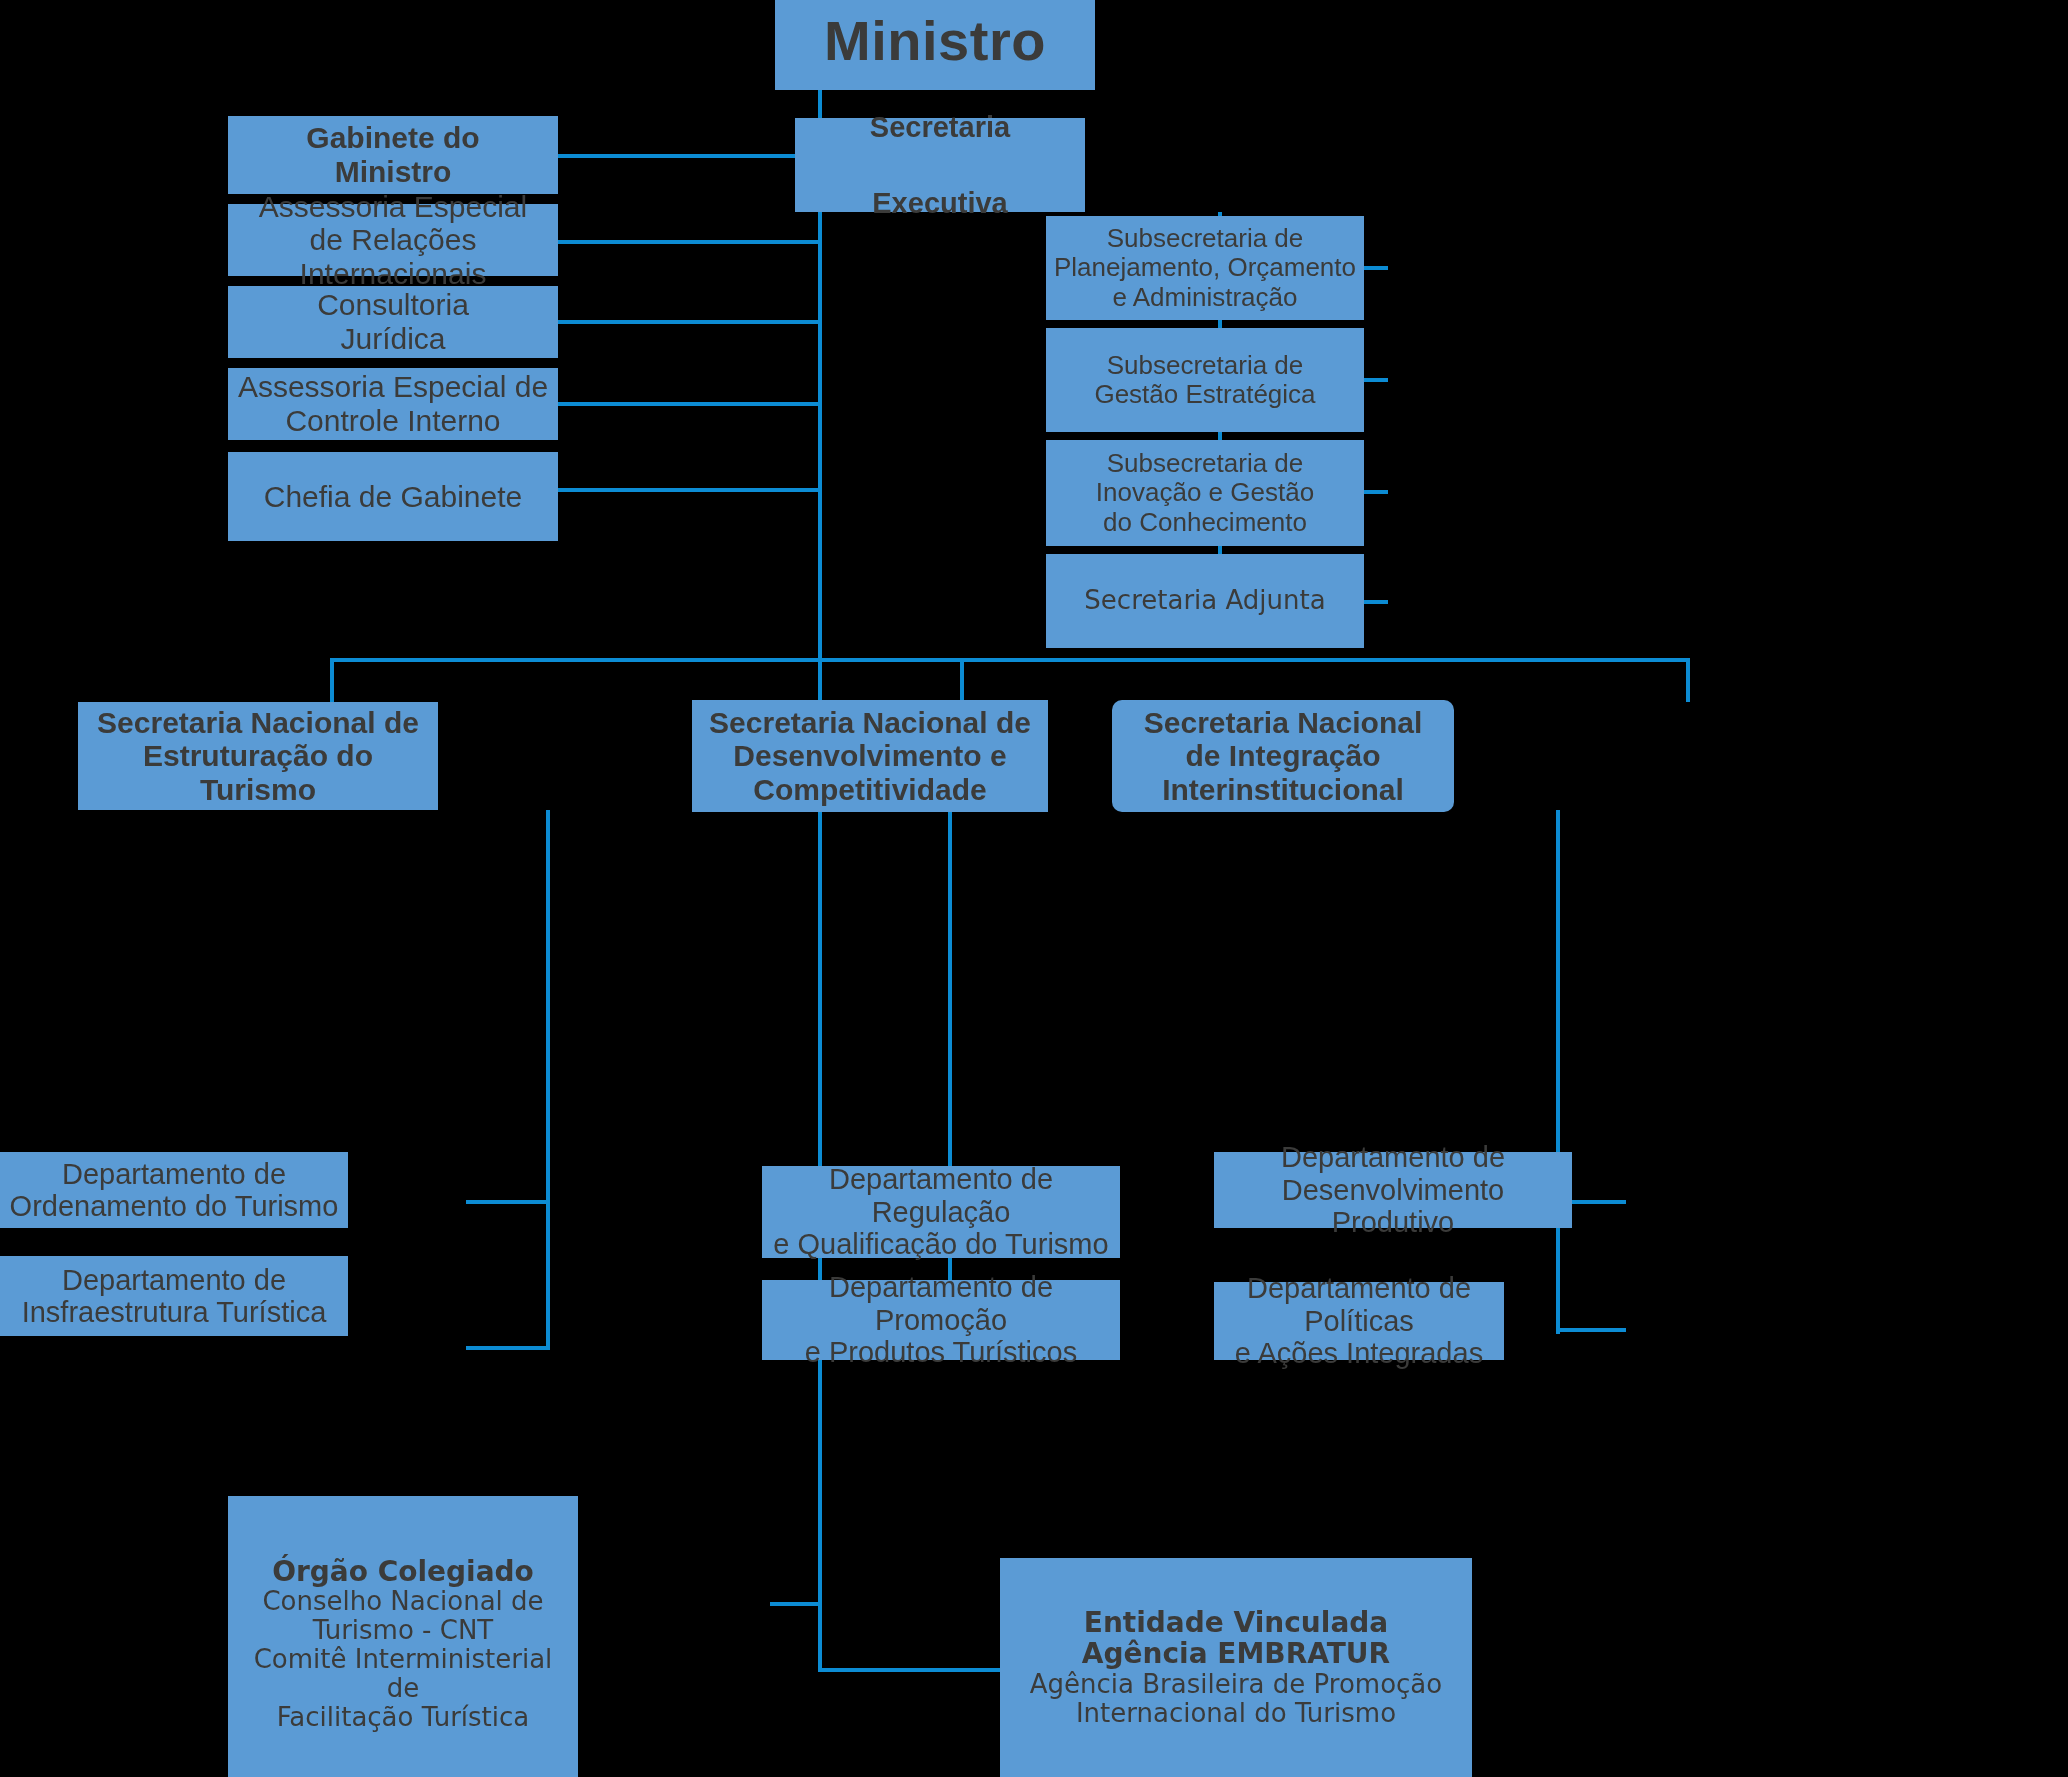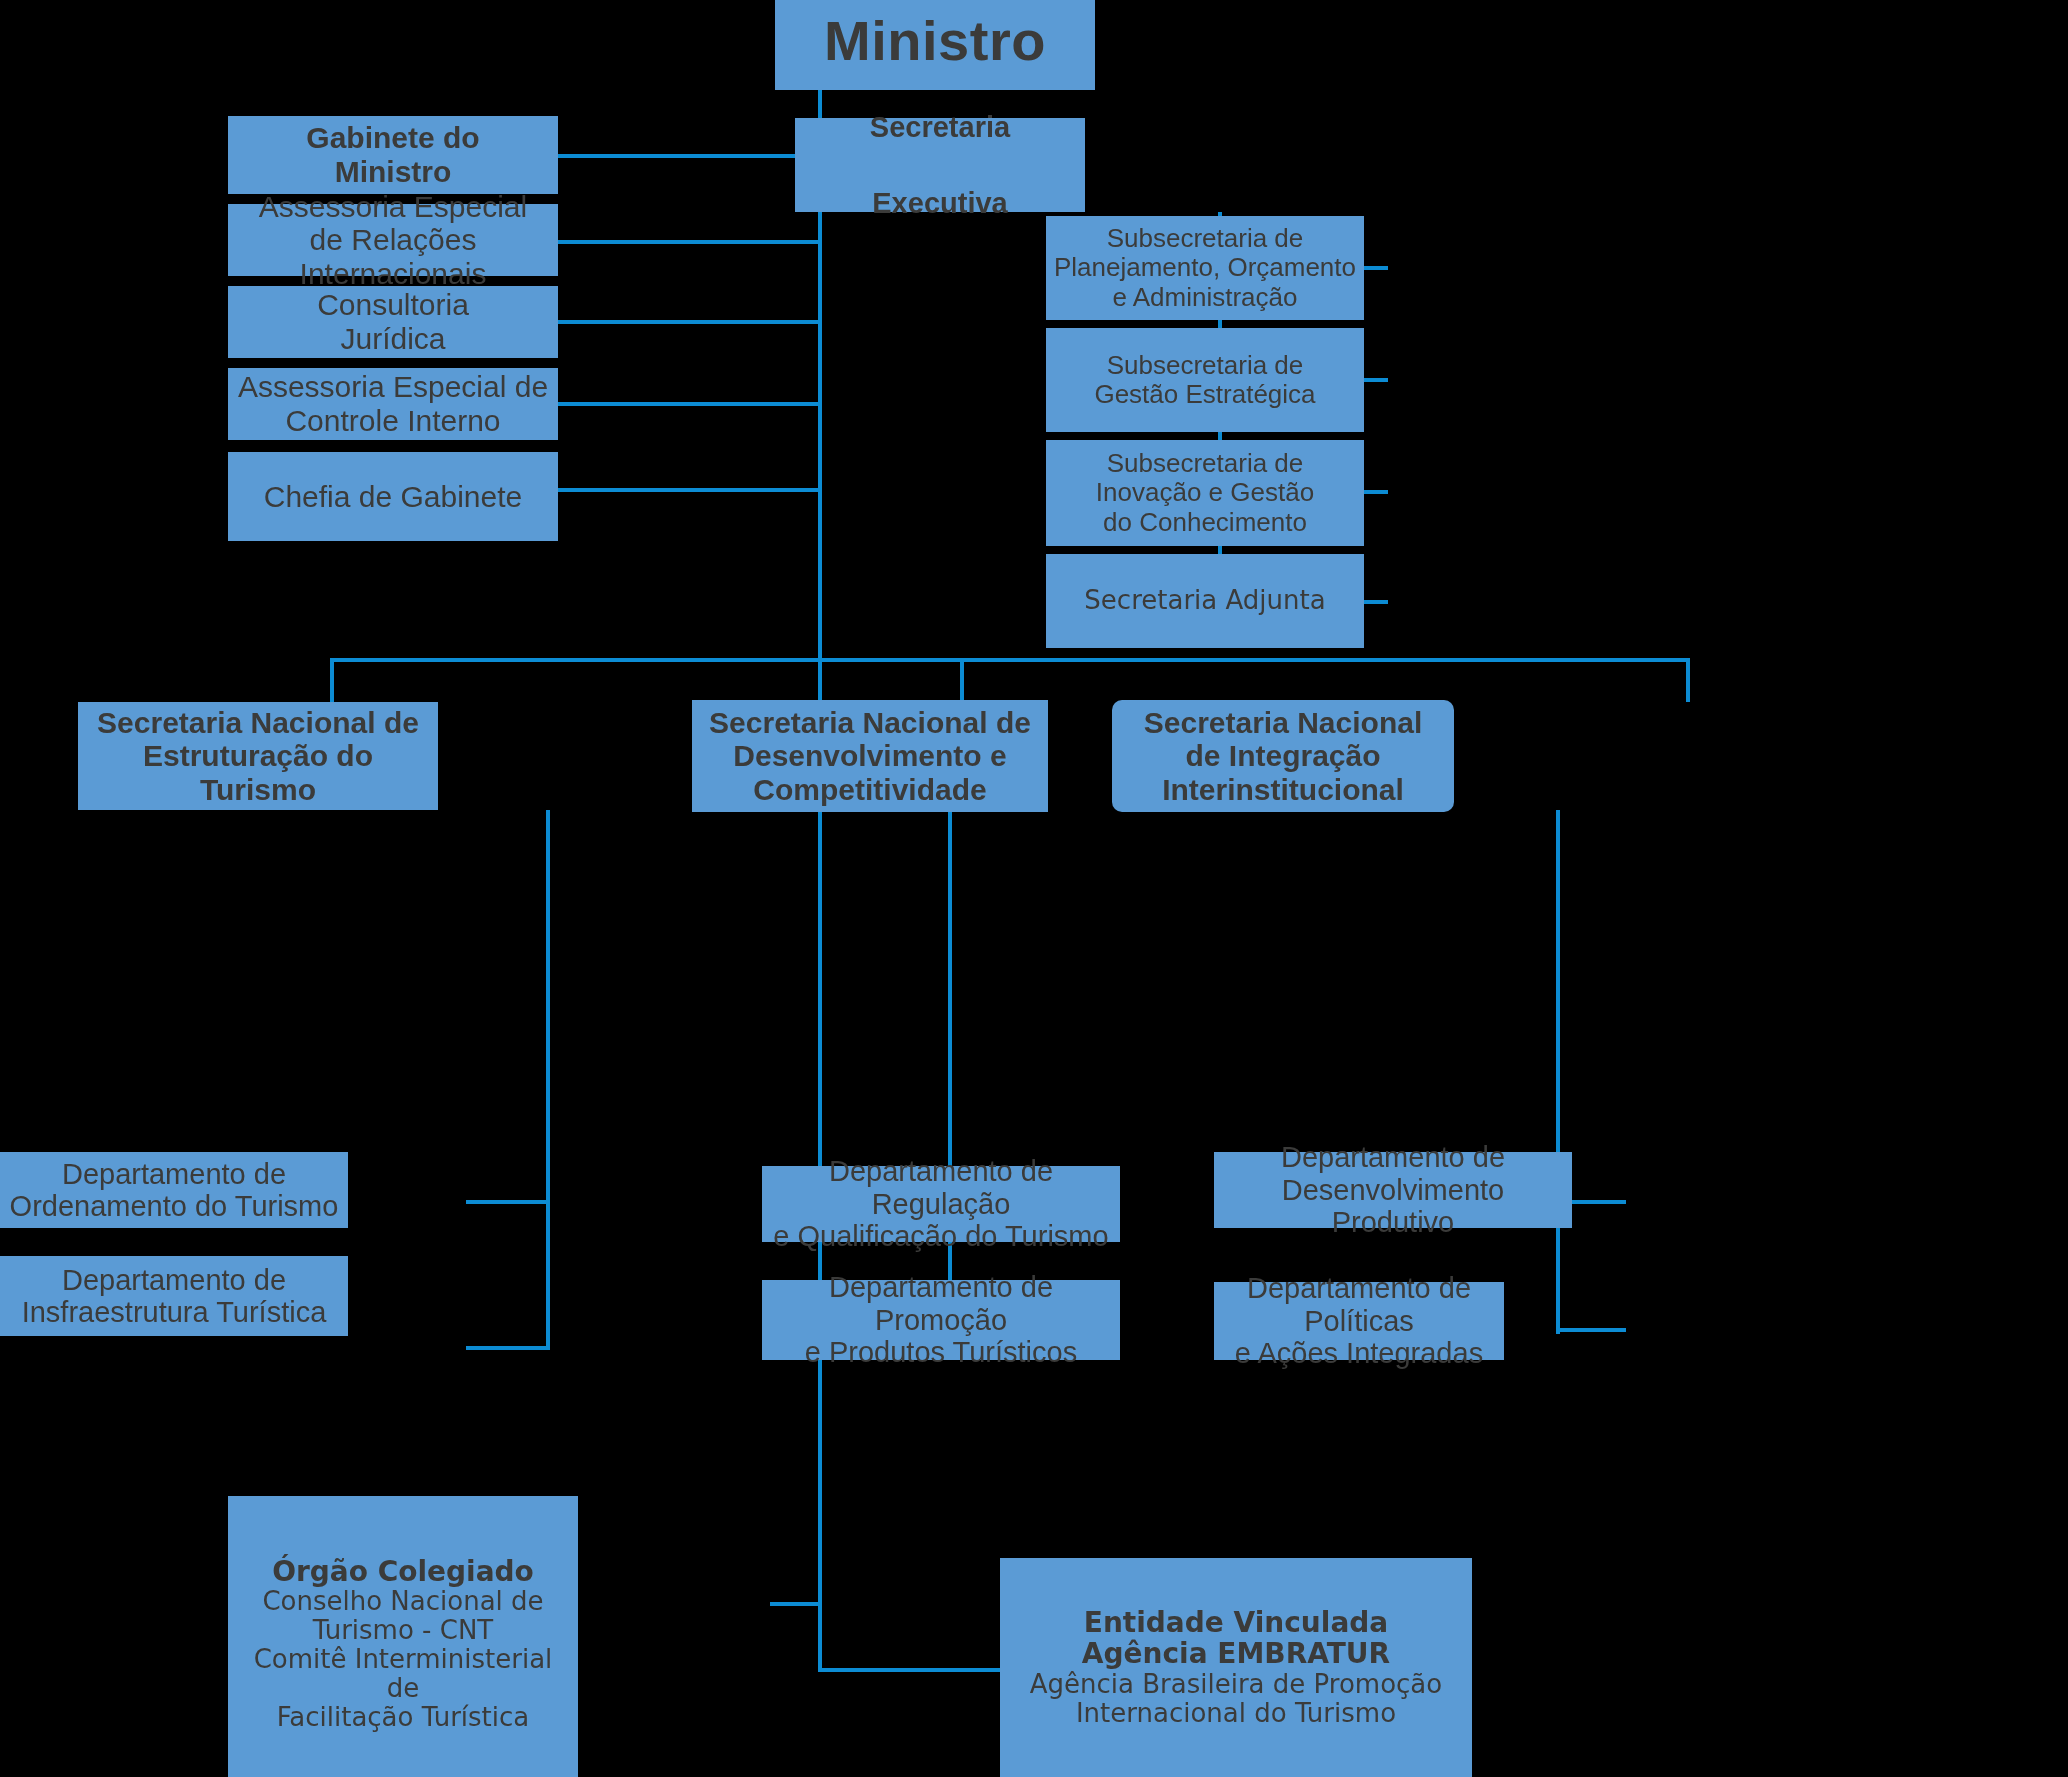--- a/index.html
+++ b/index.html
@@ -162,21 +162,21 @@
     <span class="ln t-dep">Departamento de</span>
     <span class="ln t-dep">Insfraestrutura Turística</span>
   </div>
 
   <div class="box" style="left:692px; top:700px; width:356px; height:112px;">
     <span class="ln t-h1">Secretaria Nacional de</span>
     <span class="ln t-h1">Desenvolvimento e</span>
     <span class="ln t-h1">Competitividade</span>
   </div>
 
-  <div class="box" style="left:762px; top:1166px; width:358px; height:76px;">
+  <div class="box" style="left:762px; top:1166px; width:358px; height:92px;">
     <span class="ln t-dep">Departamento de Regulação</span>
     <span class="ln t-dep">e Qualificação do Turismo</span>
   </div>
 
   <div class="box" style="left:762px; top:1280px; width:358px; height:80px;">
     <span class="ln t-dep">Departamento de Promoção</span>
     <span class="ln t-dep">e Produtos Turísticos</span>
   </div>
 
   <div class="box" style="left:1112px; top:700px; width:342px; height:112px;border-radius:10px;">

